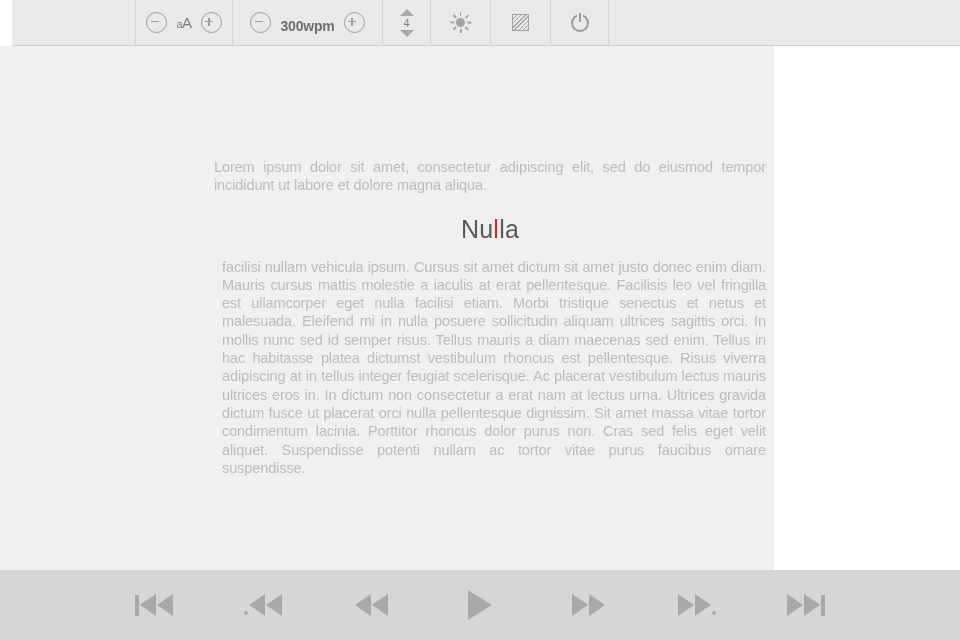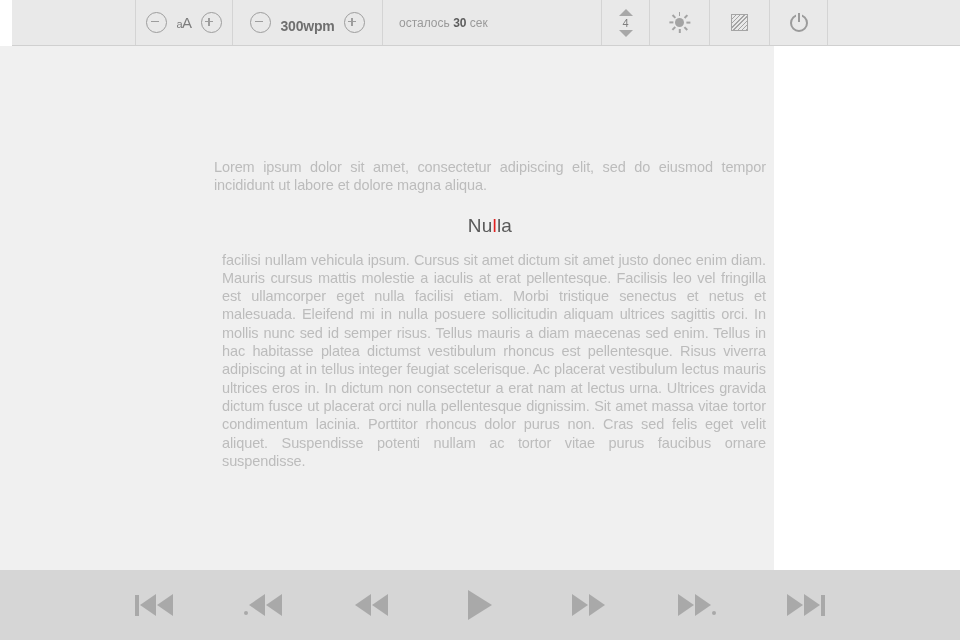--- a/index.html
+++ b/index.html
@@ -164,21 +164,21 @@
   .para {
     color: #bcbcbc;
     font-size: 14.5px;
     line-height: 18.3px;
     text-align: justify;
     margin: 0;
     letter-spacing: -0.1px;
   }
   .heading {
     text-align: center;
-    font-size: 19px;
+    font-size: 25px;
     color: #5a5a5a;
     margin: 20px 0 14px 0;
     font-weight: normal;
     letter-spacing: 0.2px;
   }
   .heading .hl { color: #e02020; }
   .para.body { margin-top: 0; margin-left: 8px; }
 
   
   .bottombar {
@@ -238,23 +238,20 @@
     <span class="aa-label"><span class="small">a</span>A</span>
     <span class="circ-btn plus"></span>
   </div>
 
   <div class="tb-group grp-speed">
     <span class="circ-btn"></span>
     <span class="speed-label">300wpm</span>
     <span class="circ-btn plus"></span>
   </div>
 
-  <div class="tb-group grp-time">
-    <span class="time-label"><span>осталось</span> <b>30</b> <span>сек</span></span>
-  </div>
 
   <div class="tb-group grp-pages">
     <span class="pg-arrow up"></span>
     <span class="pg-num">4</span>
     <span class="pg-arrow down"></span>
   </div>
 
   <div class="tb-group grp-bright">
     <span class="sun">
       <span style="transform:rotate(0deg)"></span>

